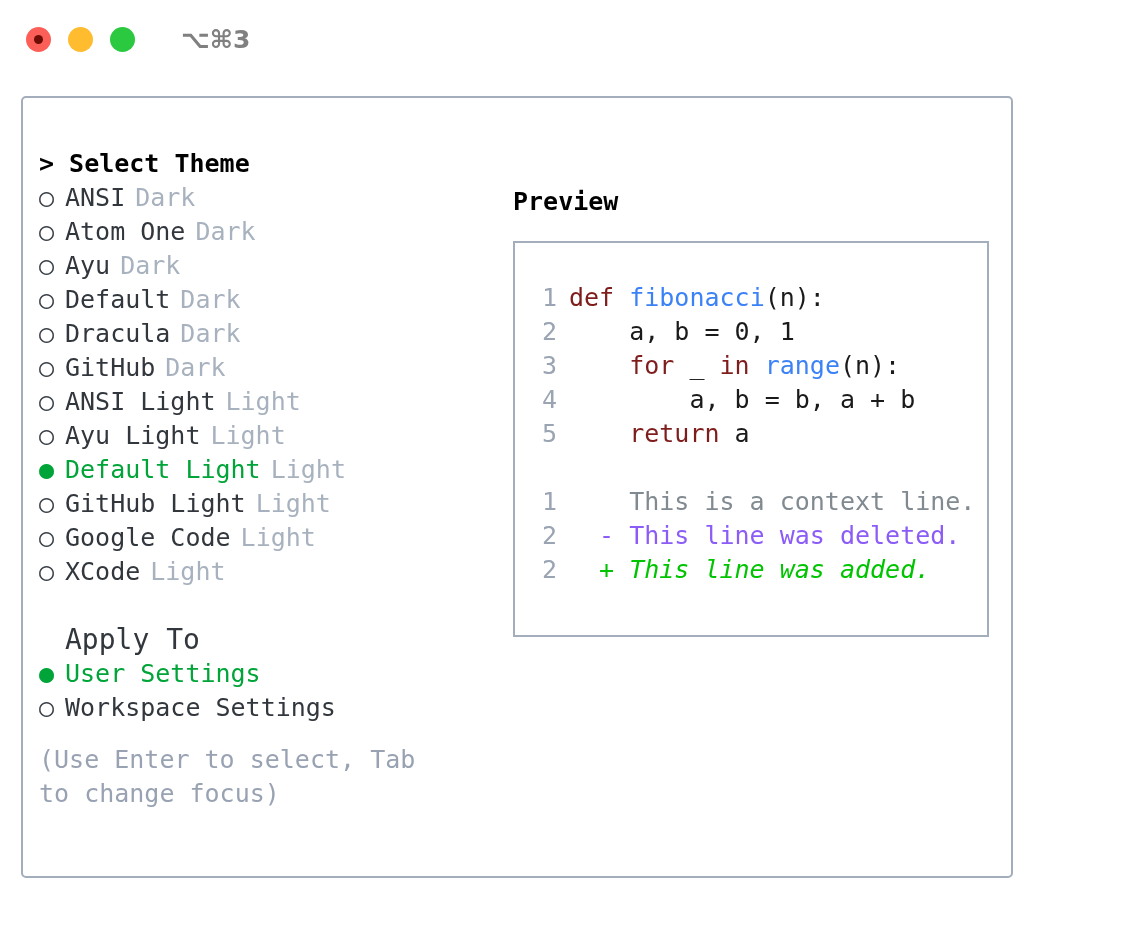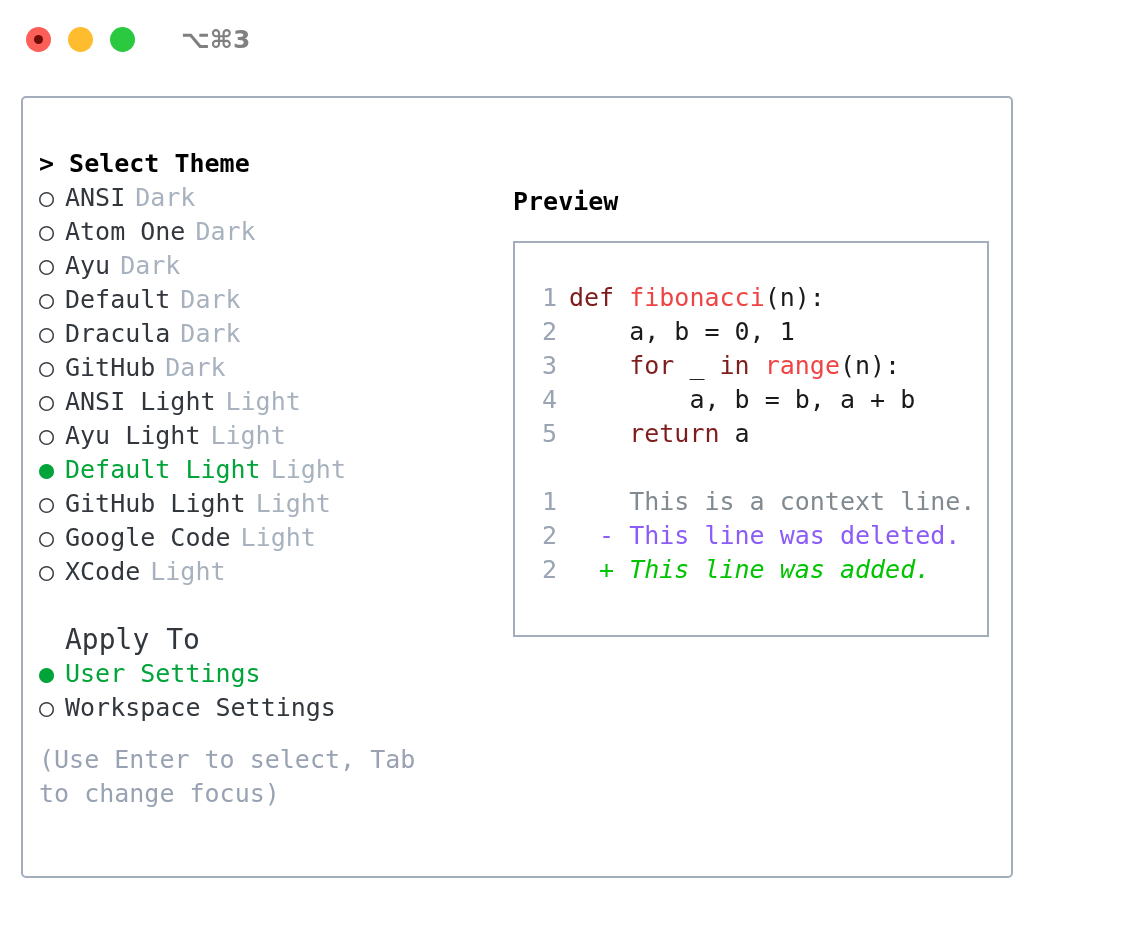--- a/index.html
+++ b/index.html
@@ -177,21 +177,21 @@
   .lineno {
     display: inline-block;
     width: 28px;
     flex: 0 0 28px;
     text-align: right;
     color: #9aa4b2;
     padding-right: 12px;
   }
   .code-text { color: #1a1a1a; }
   .tok-kw   { color: #7f1d1d; }
-  .tok-fn   { color: #ef4444; }
+  .tok-fn   { color: #3b82f6; }
   .tok-plain{ color: #1a1a1a; }
 
   .code-gap { height: 34px; }
 
   .diff-ctx  { color: #808a90; }
   .diff-del  { color: #8b5cf6; }
   .diff-add  { color: #00c400; font-style: italic; }
 </style>
 </head>
 <body>

